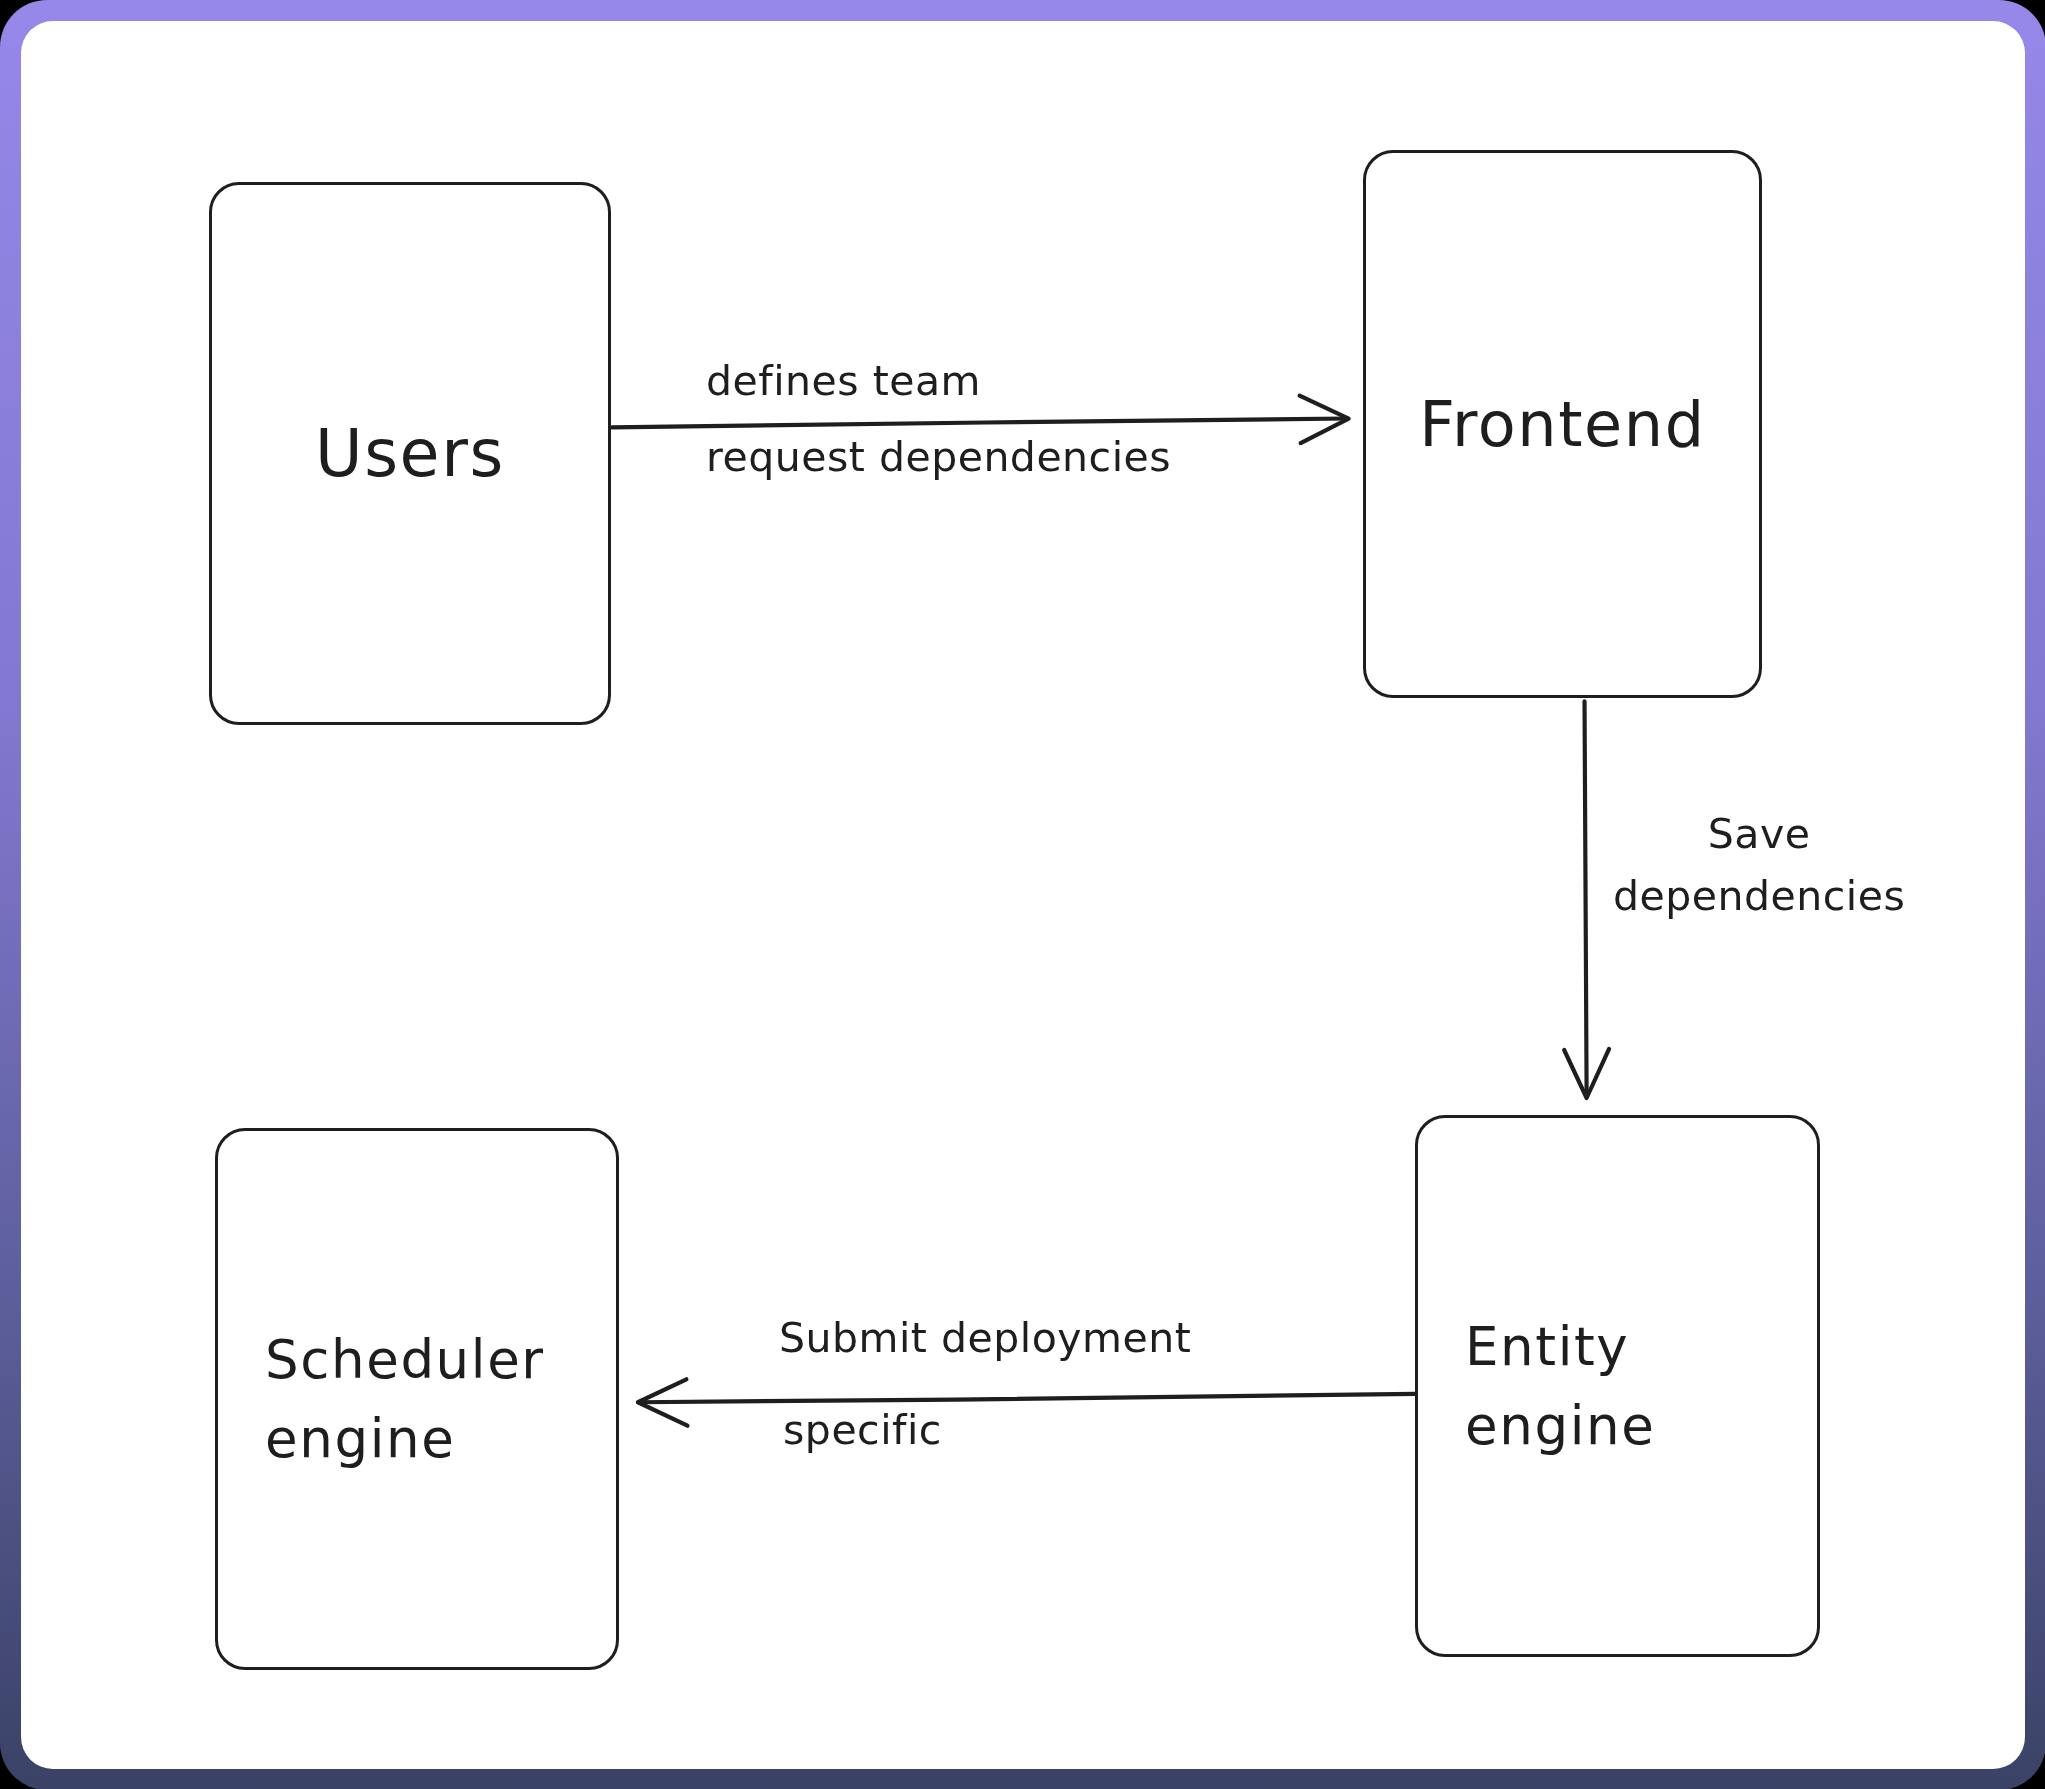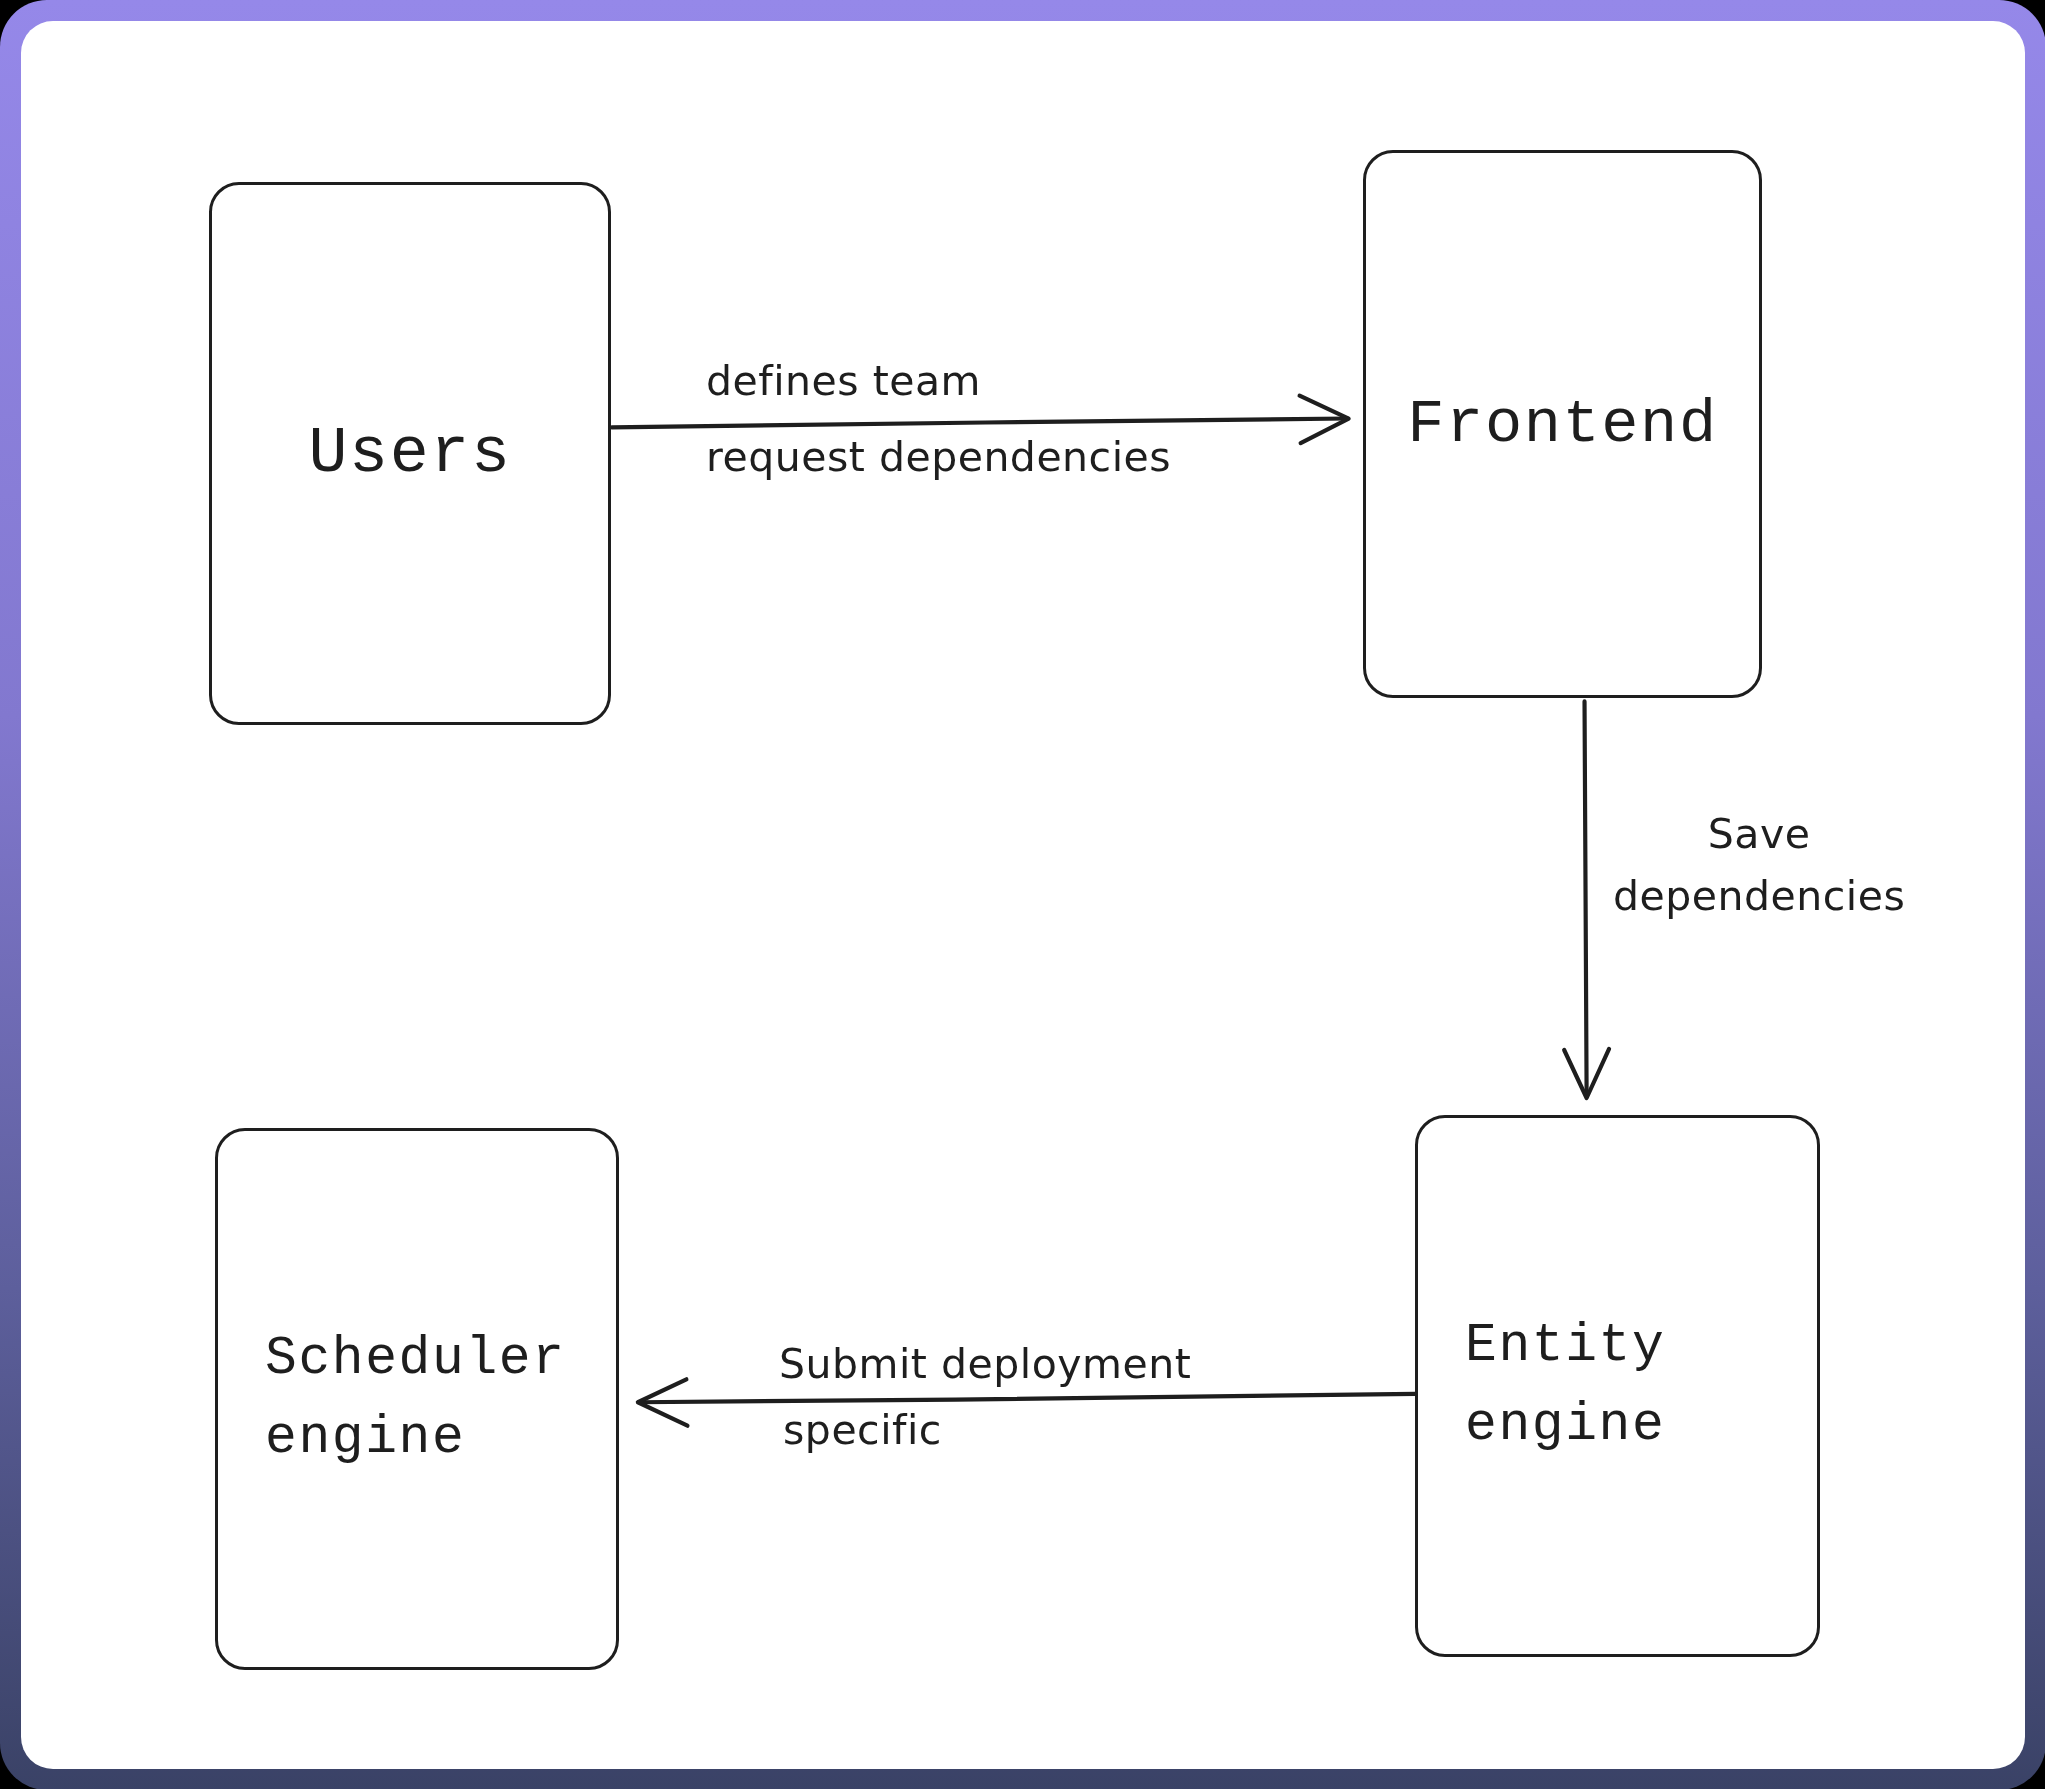--- a/index.html
+++ b/index.html
@@ -40,21 +40,20 @@
     border-radius: 30px;
     background: #ffffff;
     display: flex;
     align-items: center;
     color: #1e1e1e;
   }
   .node .title {
     width: 100%;
     text-align: center;
     letter-spacing: 1.6px;
-    font-family: Liberation Mono, monospace;
   }
   .node.left-align {
     justify-content: flex-start;
   }
   .node.left-align .title {
     width: auto;
     text-align: left;
   }
   .node-users    { left: 209px;  top: 182px;  width: 402px; height: 543px; font-size: 65px; }
   .node-frontend { left: 1363px; top: 150px;  width: 399px; height: 548px; font-size: 62px; }
@@ -67,21 +66,21 @@
     position: absolute;
     font-size: 41px;
     letter-spacing: 0.5px;
     color: #1e1e1e;
     white-space: nowrap;
   }
   .lbl-defines-1  { left: 706px; top: 357px;  }
   .lbl-defines-2  { left: 706px; top: 433px;  }
   .lbl-save       { left: 1613px; top: 804px; line-height: 1.5; }
   .lbl-save span  { display: block; text-align: center; }
-  .lbl-submit-1   { left: 779px; top: 1314px; margin-top: 26px; }
+  .lbl-submit-1   { left: 779px; top: 1314px; }
   .lbl-submit-2   { left: 783px; top: 1406px; }
 
   svg.overlay {
     position: absolute;
     left: 0; top: 0;
     pointer-events: none;
   }
   svg.overlay path {
     stroke: #1e1e1e;
     stroke-width: 8;

